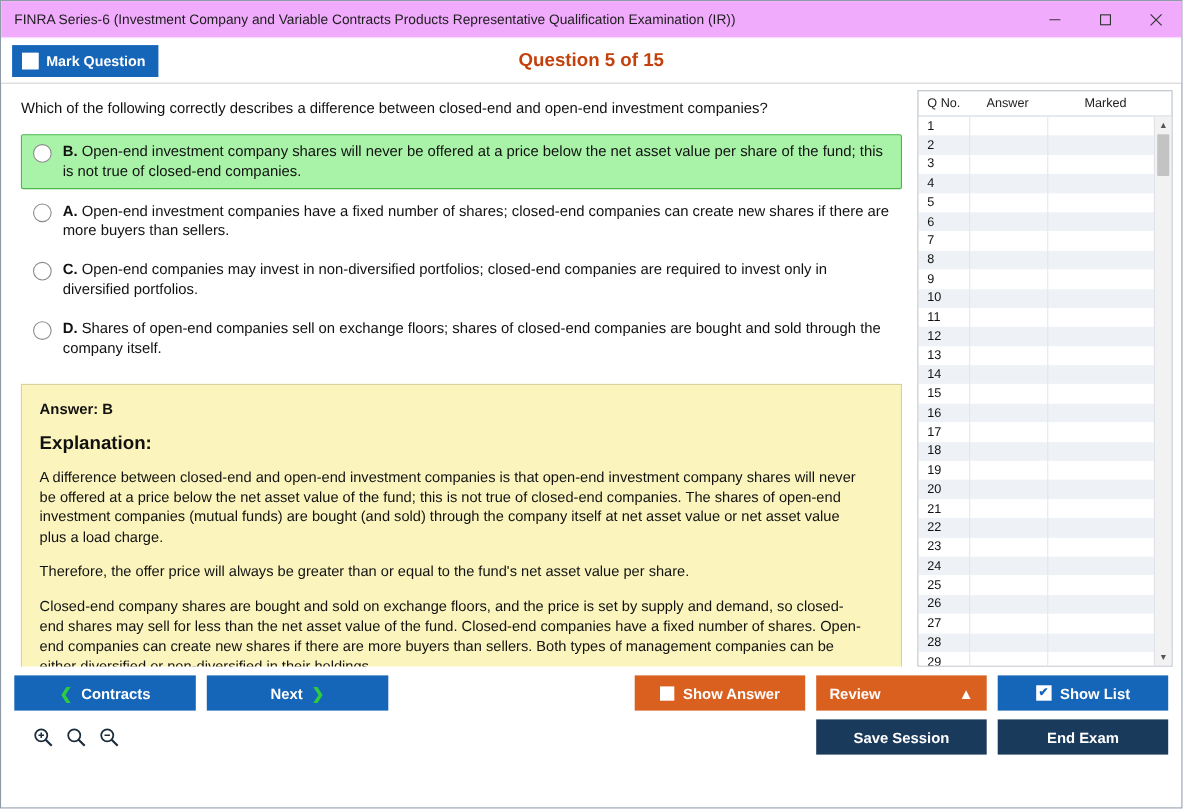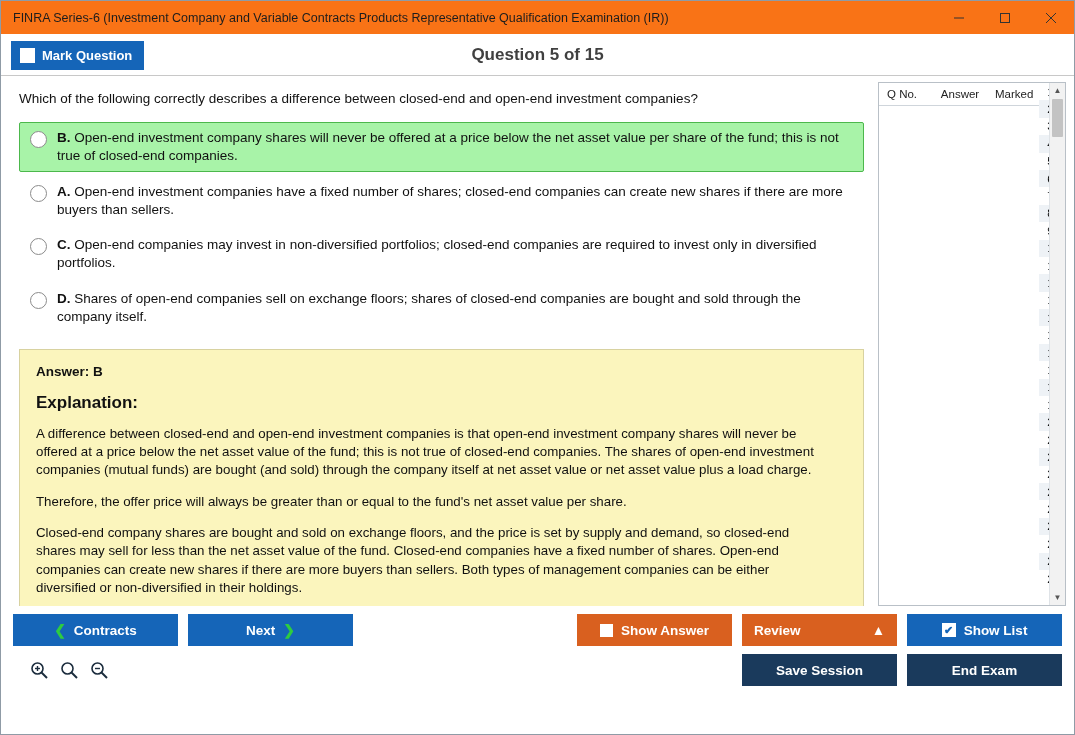--- a/index.html
+++ b/index.html
@@ -15,21 +15,21 @@
     box-sizing: border-box;
     background: #ffffff;
     border: 1px solid #8f9ba6;
     overflow: hidden;
   }
   
   .titlebar {
     height: 34px;
     display: flex;
     align-items: center;
-    background: #f97316;
+    background: #f0abfc;
     border-bottom: 1px solid #ffffff;
     padding-left: 12px;
     box-sizing: border-box;
   }
   .titlebar-text {
     font-size: 12.5px;
     color: #1d1d1d;
     white-space: nowrap;
     overflow: hidden;
     text-overflow: ellipsis;
@@ -81,21 +81,21 @@
     background: #ffffff;
     border: 1px solid #ffffff;
     display: inline-block;
   }
   .question-title {
     position: absolute;
     left: 0; right: 0;
     text-align: center;
     font-size: 17px;
     font-weight: bold;
-    color: #404040;
+    color: #c2410c;
     pointer-events: none;
   }
   .header-sep {
     height: 1px;
     background: #c8c8c8;
     margin: 0;
   }
 
   
   .body-area {
@@ -168,25 +168,25 @@
   }
   .expl-p {
     font-size: 13.3px;
     color: #111;
     line-height: 1.38;
     margin: 0 0 13px 0;
   }
 
   
   .list-pane {
-    width: 188px;
+    width: 232px;
     border-left: 1px solid #b9c0c7;
     box-sizing: border-box;
     display: flex;
-    flex-direction: row;
+    flex-direction: column;
     background: #ffffff;
     margin-top: 6px;
     margin-right: 8px;
     border: 1px solid #b9c0c7;
   }
   .list-header {
     display: flex;
     font-size: 11.5px;
     color: #222;
     border-bottom: 1px solid #cfd5db;

